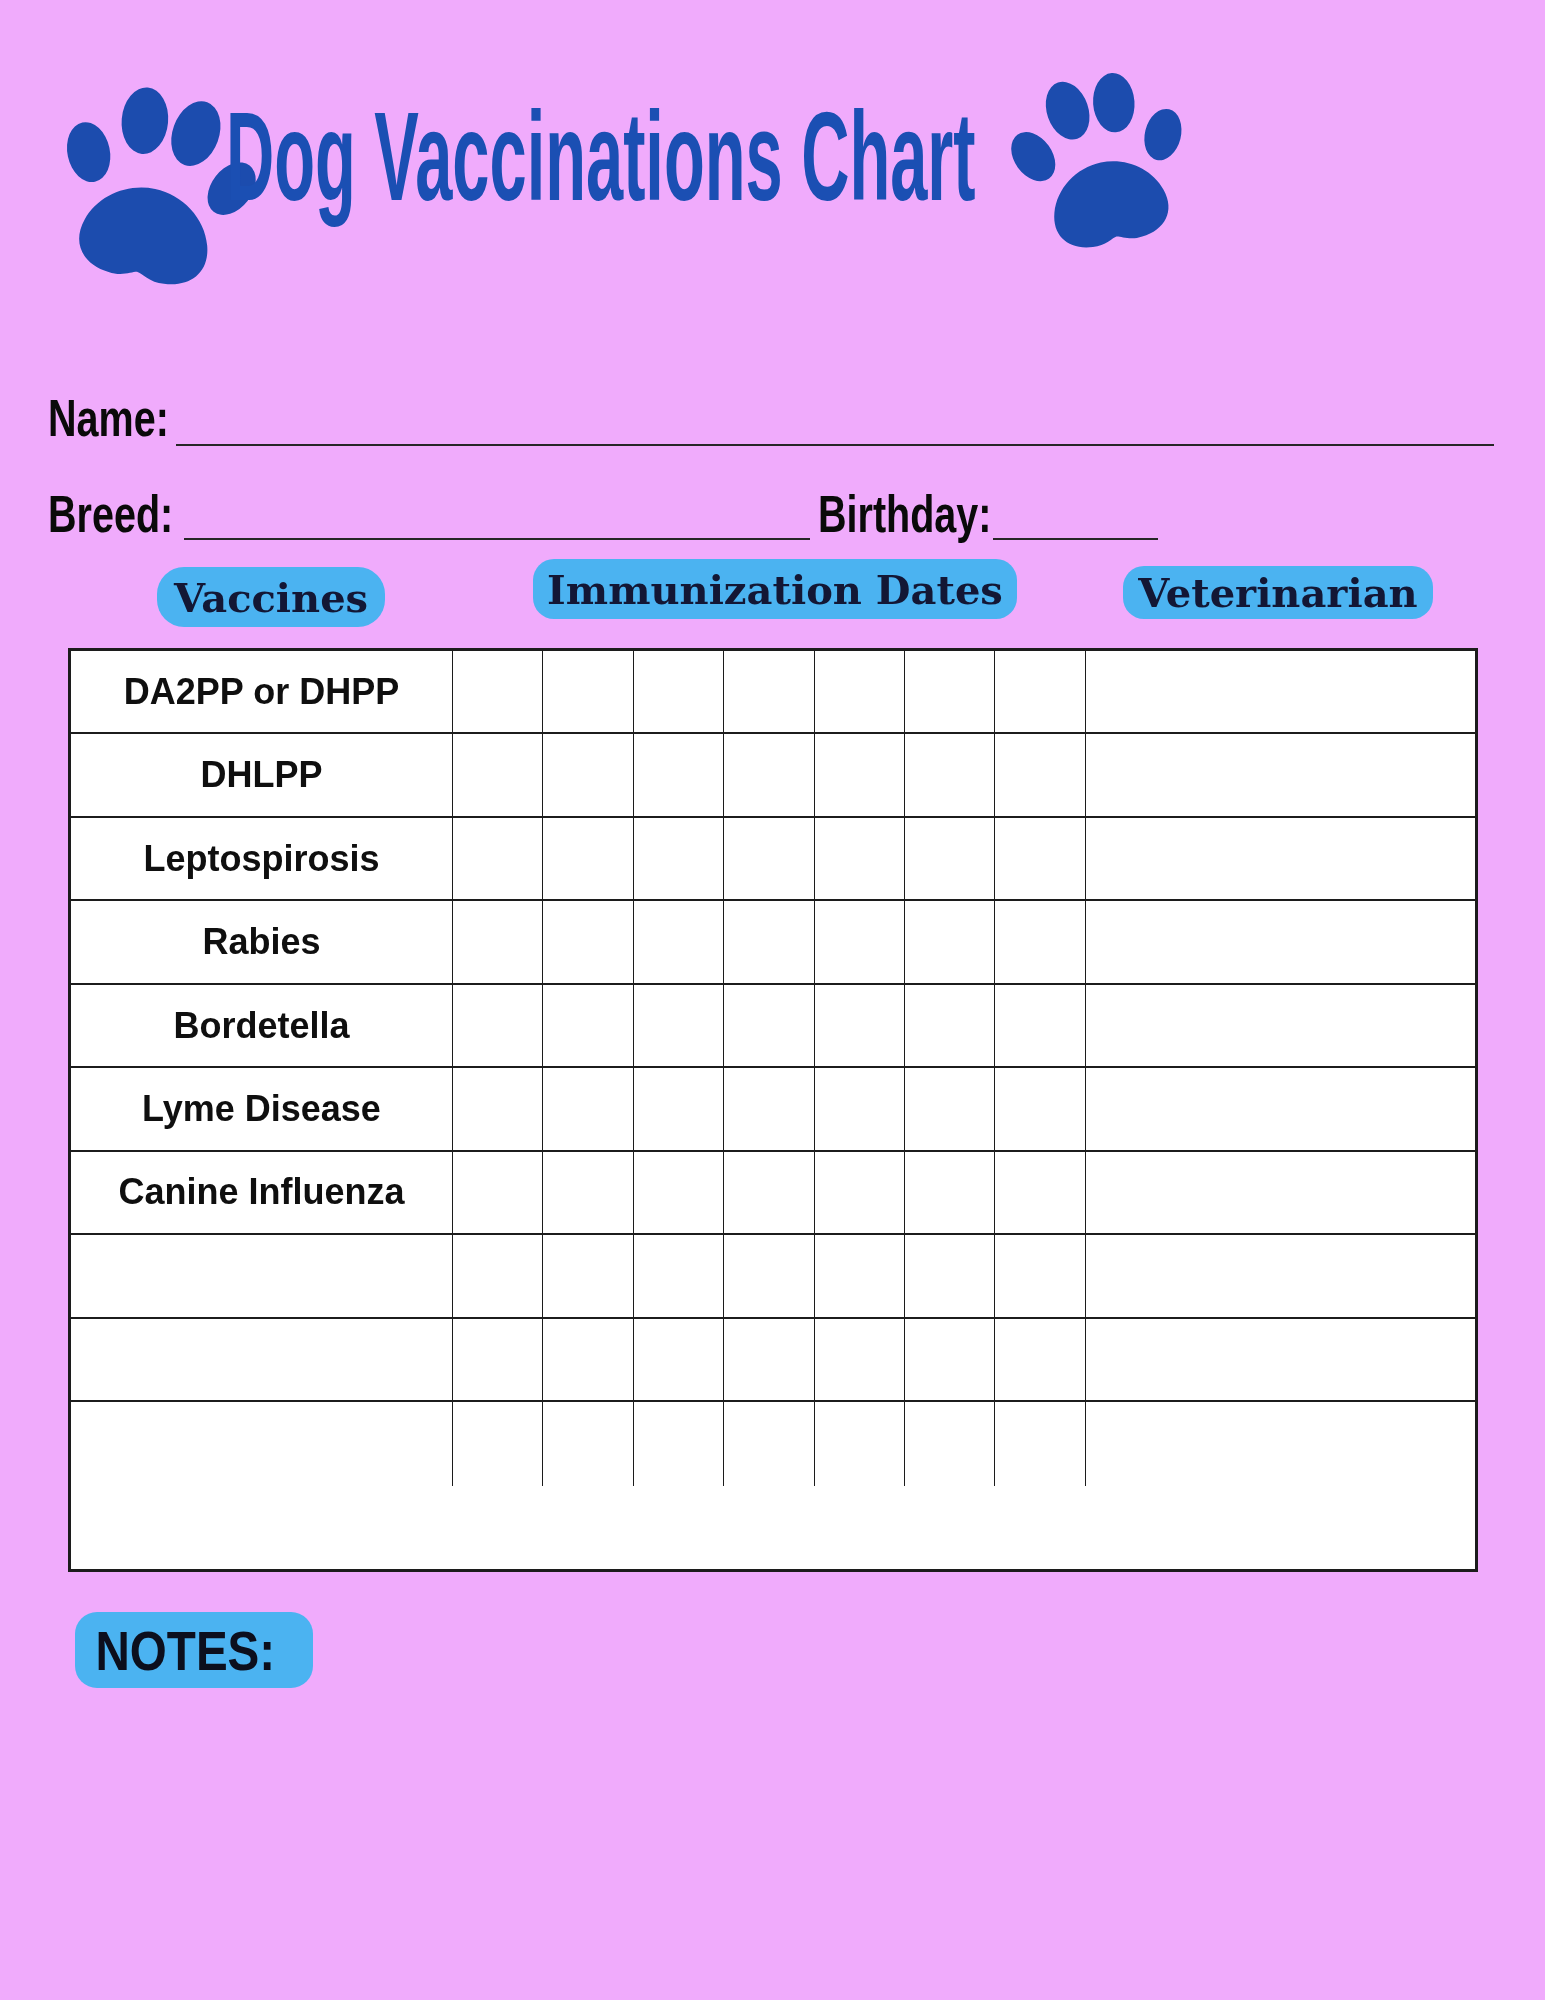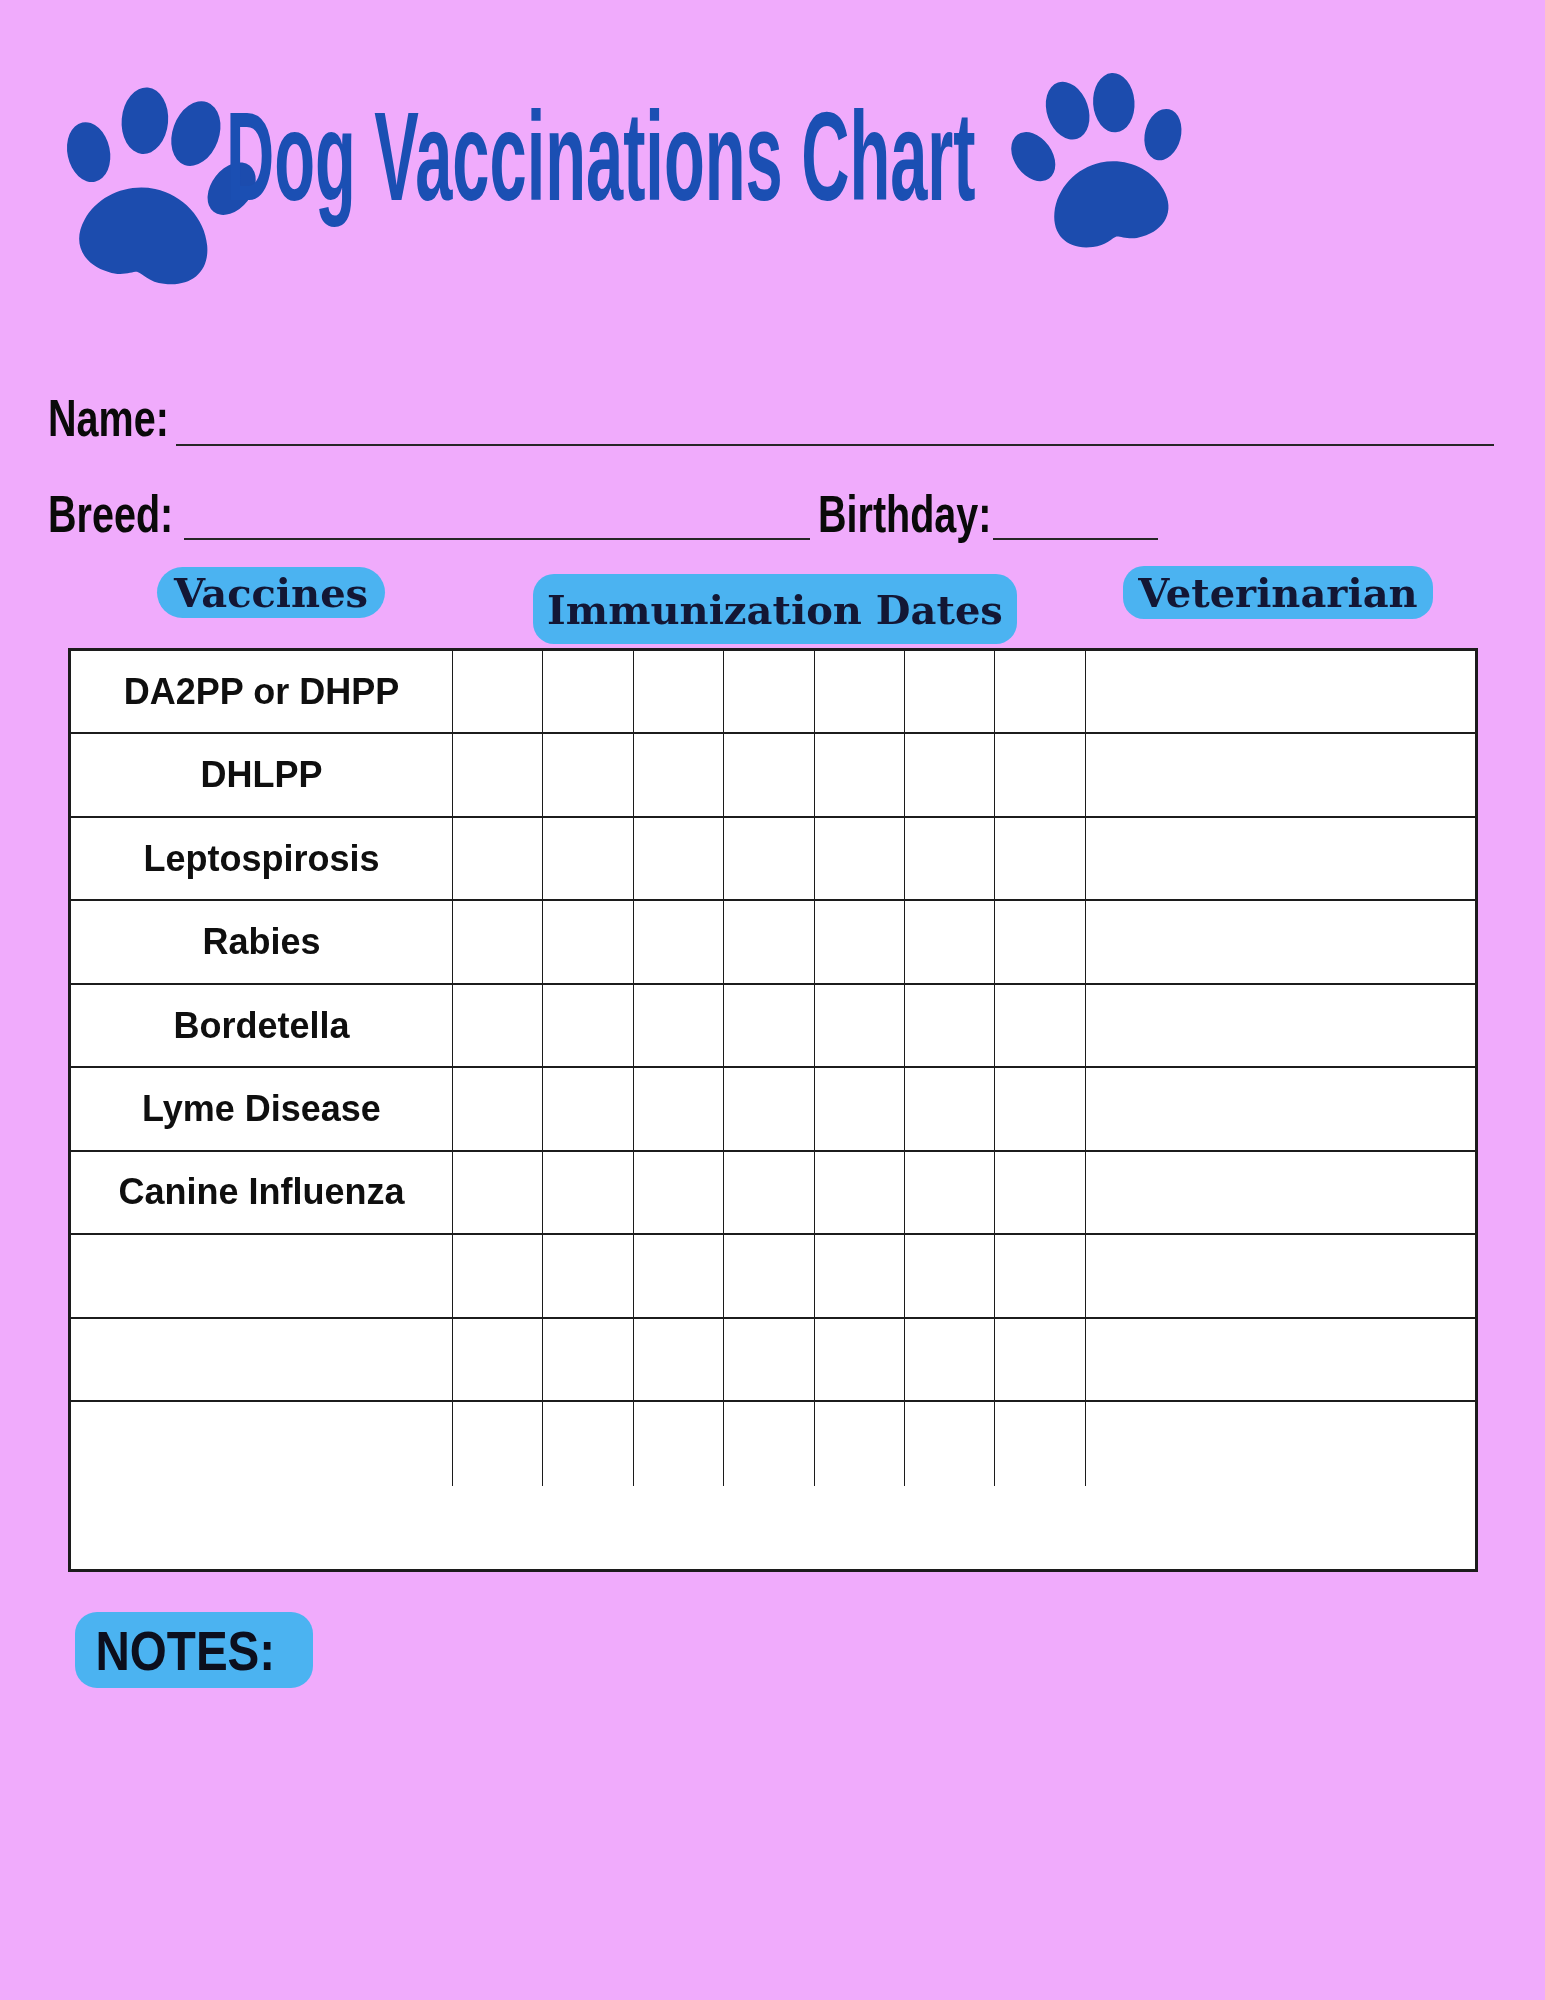--- a/index.html
+++ b/index.html
@@ -62,22 +62,22 @@
     background:var(--pill);
     border-radius:21px;
     display:flex;
     align-items:center;
     justify-content:center;
     font-family:"DejaVu Serif", serif;
     font-weight:bold;
     color:var(--pill-text);
     white-space:nowrap;
   }
-  .pill-vaccines{left:157px; top:567px; width:228px; height:51px; font-size:40px;border-radius:27px;}
-  .pill-dates{left:533px; top:574px; width:484px; height:70px; font-size:40px;}
+  .pill-vaccines{left:157px; top:567px; width:228px; height:60px; font-size:40px;border-radius:27px;}
+  .pill-dates{left:533px; top:559px; width:484px; height:60px; font-size:40px;}
   .pill-vet{left:1123px; top:566px; width:310px; height:53px; font-size:40px;}
   
   .chart-table{
     position:absolute;
     left:68px; top:648px;
     width:1410px; height:924px;
     border:3px solid var(--line);
     box-sizing:border-box;
     display:grid;
     grid-template-rows:repeat(11, 1fr);

